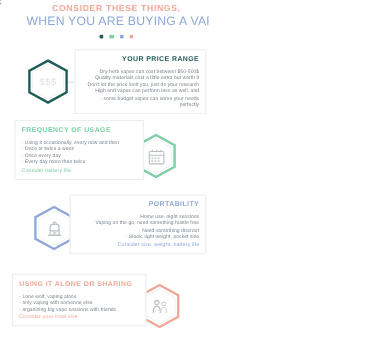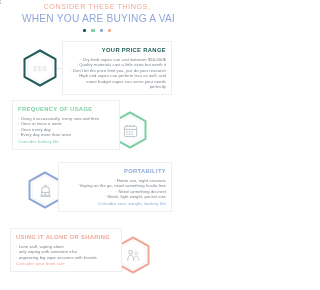--- a/index.html
+++ b/index.html
@@ -20,21 +20,21 @@
     font-size:5px; letter-spacing:.3px;
     color:#8f9aa3; white-space:nowrap;
     display:flex; align-items:center; gap:2px;
   }
   .logo-mark { width:5px; height:5px; flex:0 0 auto; }
 
   
   .title-wrap { position:absolute; left:22px; top:2px; width:150px; text-align:center; }
   .title-1 {
     font-size:7.2px; letter-spacing:.55px; color:#f0a898;
-    font-weight:400; line-height:10px; white-space:nowrap;
+    font-weight:700; line-height:10px; white-space:nowrap;
   }
   .title-2 {
     font-size:10.2px; letter-spacing:.2px; color:#8fa8d8;
     font-weight:400; line-height:13px; white-space:nowrap;
   }
   .dots { margin-top:4px; display:flex; justify-content:center; gap:5px; }
   .dot { width:3.4px; height:3.4px; border-radius:1px; }
 
   
   .hline { position:absolute; height:1px; background:#e2e4e6; }

